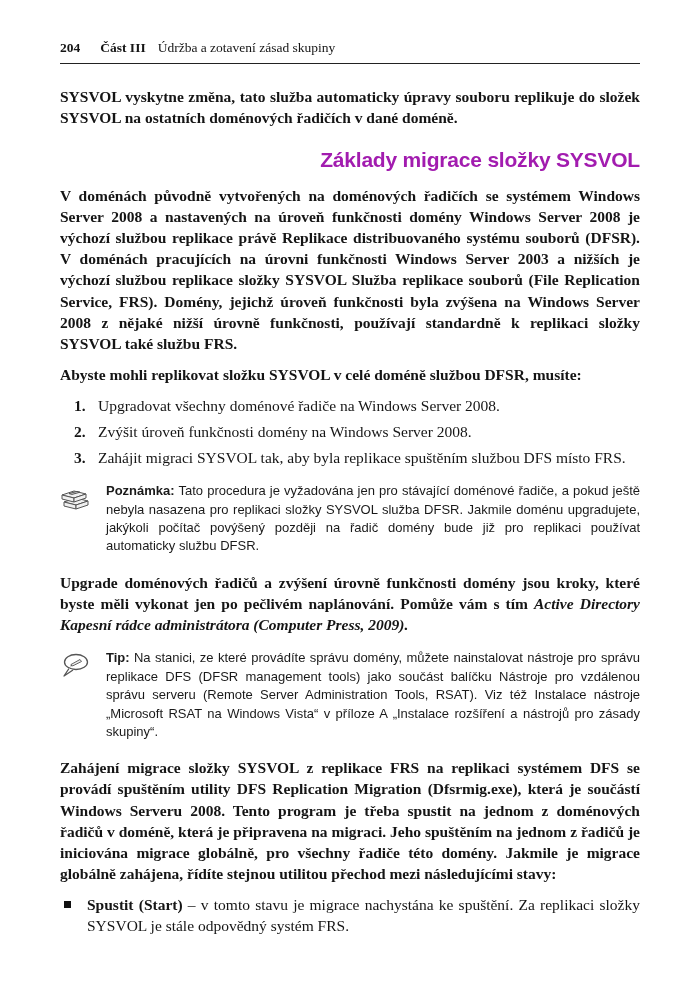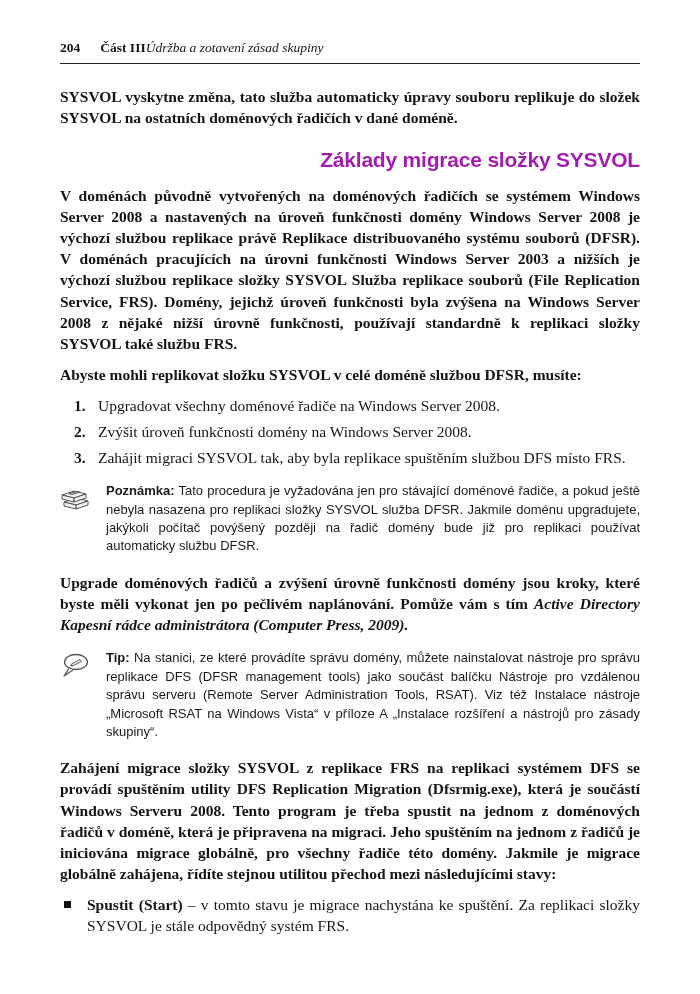--- a/index.html
+++ b/index.html
@@ -18,22 +18,22 @@
   }
 
   
   .runhead {
     display: flex;
     align-items: flex-end;
     font-size: 13.5px;
     padding-bottom: 7px;
   }
   .runhead .pagenum { font-weight: bold; margin-right: 20px; }
-  .runhead .part { font-weight: bold; }
-  .runhead .part-title { font-weight: normal; font-style: italic; }
+  .runhead .part { font-weight: bold; margin-right: 12px; }
+  .runhead .part-title { font-weight: normal; }
   .head-rule { border-top: 1.2px solid #222; margin-bottom: 22px; }
 
   
   p.body {
     font-size: 15.5px;
     line-height: 1.36;
     text-align: justify;
     margin-bottom: 10px;
     font-weight: bold;
   }

